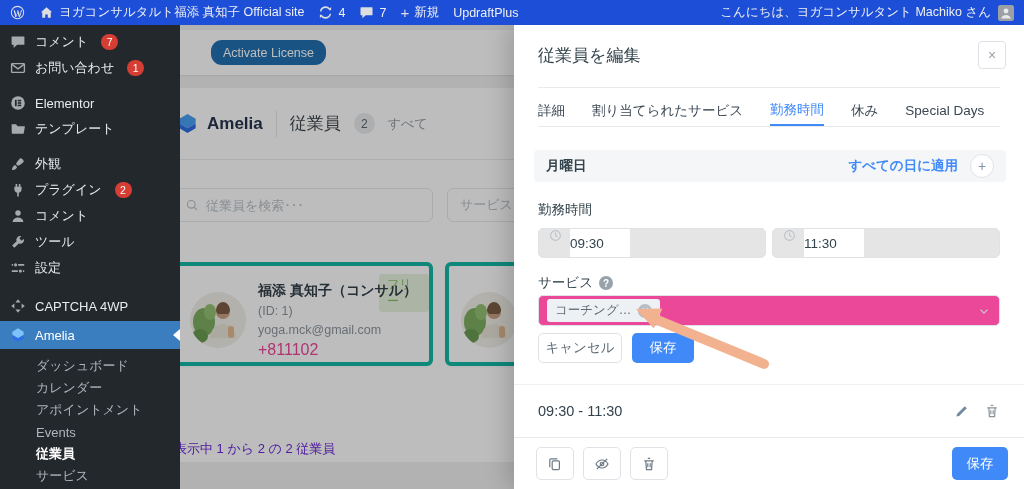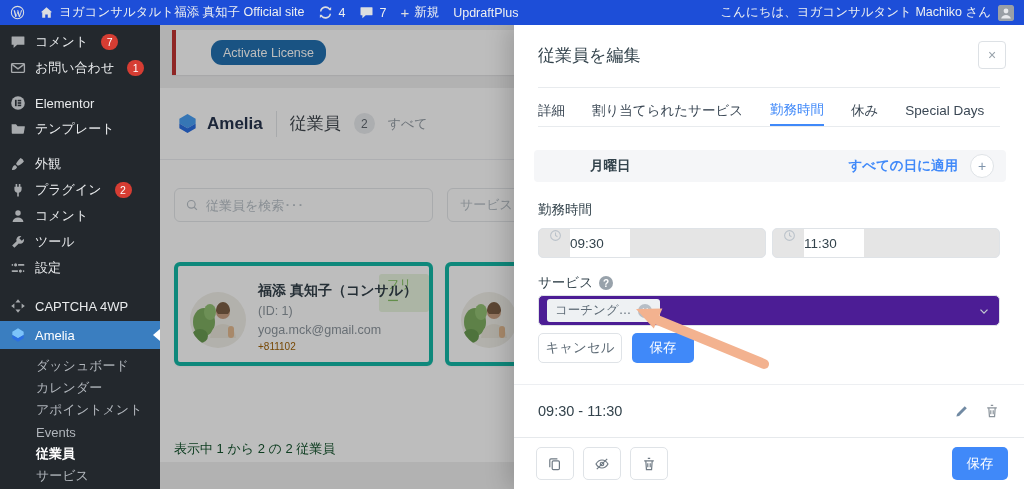--- a/index.html
+++ b/index.html
@@ -9,21 +9,21 @@
 
   
   .admin-bar { position:absolute; left:0; top:0; width:1024px; height:25px; background:#1d4ed8;
     display:flex; align-items:center; padding:0 10px; gap:14px; color:#eef0f1; font-size:12.5px; z-index:50; }
   .ab-item { display:flex; align-items:center; gap:5px; color:#eef0f1; }
   .ab-icon { width:15px; height:15px; color:#dcdee0; }
   .ab-right { margin-left:auto; display:flex; align-items:center; gap:7px; }
   .ab-avatar { width:16px; height:16px; border-radius:2px; overflow:hidden; }
 
   
-  .sidebar { position:absolute; left:0; top:25px; width:160px; bottom:0; background:#23282d; z-index:45; }
+  .sidebar { position:absolute; left:0; top:25px; width:180px; bottom:0; background:#23282d; z-index:45; }
   .sb-item { display:flex; align-items:center; gap:9px; height:26px; padding-left:10px;
     font-size:13px; color:#e9ebed; }
   .sb-icon { width:16px; height:16px; color:#a7aaad; flex:0 0 16px; }
   .sb-badge { background:#d63d33; color:#fff; min-width:17px; height:16px; border-radius:9px;
     font-size:10.5px; display:inline-flex; align-items:center; justify-content:center; padding:0 4px; margin-left:4px; }
   .sb-gap-s { height:9px; } .sb-gap-m { height:12px; }
   .sb-item.amelia { height:28px; background:#3a7ec0; color:#fff; position:relative; }
   .sb-item.amelia .sb-icon { color:#fff; }
   .sb-item.amelia::after { content:""; position:absolute; right:0; top:50%; margin-top:-6px;
     border-top:6px solid transparent; border-bottom:6px solid transparent; border-right:7px solid #fff; }
@@ -56,58 +56,58 @@
   .filter-box { position:absolute; left:273px; top:0; width:230px; height:34px; border:1px solid #e4e7ea;
     border-radius:6px; background:#fff; display:flex; align-items:center; padding:0 12px;
     font-size:13px; color:#b9c1c8; }
   .emp-card { position:absolute; top:174px; width:259px; height:104px; background:#fff;
     border:4px solid #14b8a6; border-radius:6px; box-shadow:0 1px 2px rgba(0,0,0,.04); }
   .emp-card.c1 { left:14px; } .emp-card.c2 { left:285px; }
   .emp-avatar { position:absolute; left:12px; top:26px; width:56px; height:56px; border-radius:50%; overflow:hidden; }
   .emp-name { position:absolute; left:80px; top:16px; font-size:14px; font-weight:bold; color:#33404a; z-index:2; white-space:nowrap; }
   .emp-id { position:absolute; left:80px; top:38px; font-size:12.5px; color:#8d969e; }
   .emp-email { position:absolute; left:80px; top:57px; font-size:12.5px; color:#8d969e; }
-  .emp-phone { position:absolute; left:80px; top:75px; font-size:10px; color:#a16207; }
+  .emp-phone { position:absolute; left:80px; top:75px; font-size:16px; color:#ec4899; }
   .free-badge { position:absolute; left:201px; top:8px; background:#e8f5df; color:#86c064;
     font-size:12px; padding:2px 8px; border-radius:3px; z-index:1; }
-  .panel-footer-text { position:absolute; left:14px; top:352px; font-size:13px; color:#14532d; }
+  .panel-footer-text { position:absolute; left:14px; top:352px; font-size:13px; color:#6d28d9; }
 
   .overlay { position:absolute; left:160px; top:25px; right:0; bottom:0; background:rgba(0,0,0,.26); z-index:30; }
 
   
   .modal { position:absolute; left:514px; top:25px; width:510px; height:464px; background:#fff;
     z-index:35; box-shadow:-6px 0 22px rgba(0,0,0,.18); }
   .modal-title { position:absolute; left:24px; top:19px; font-size:17px; color:#33434c; }
   .modal-close { position:absolute; right:18px; top:16px; width:28px; height:28px; border:1px solid #dde1e5;
     border-radius:4px; background:#fff; color:#98a2ab; font-size:14px; display:flex; align-items:center;
     justify-content:center; }
   .hdr-div { position:absolute; left:24px; right:24px; top:62px; height:1px; background:#e8ebee; }
   .tabs { position:absolute; left:24px; right:24px; top:70px; height:31px; display:flex; gap:27px; }
   .tab { font-size:13.5px; color:#3a4754; display:flex; align-items:center; height:31px; }
   .tab.active { color:#4089f9; border-bottom:2.5px solid #4089f9; }
   .tabs-div { position:absolute; left:24px; right:24px; top:101px; height:1px; background:#e8ebee; }
 
   .day-band { position:absolute; left:20px; right:18px; top:125px; height:32px; background:#f5f6f8;
     border-radius:4px; display:flex; align-items:center; padding:0 12px; }
-  .day-name { font-size:13.5px; font-weight:bold; color:#33434c;margin-left:44px; }
+  .day-name { font-size:13.5px; font-weight:bold; color:#33434c; }
   .apply-all { margin-left:auto; font-size:13.5px; font-weight:bold; color:#4089f9; }
   .plus-btn { margin-left:12px; width:24px; height:24px; border-radius:50%; border:1px solid #dfe3e7;
     background:#fff; color:#7e93ab; font-size:14px; display:flex; align-items:center; justify-content:center; }
   .wh-label { position:absolute; left:24px; top:176px; font-size:13.5px; color:#33434c; }
   .time-input { position:absolute; top:203px; width:228px; height:30px; border:1px solid #dfe3e7;
     border-radius:5px; display:flex; padding:0 10px; gap:8px; background:#e5e5e5; }
   .time-input.t1 { left:24px; } .time-input.t2 { left:258px; }
   .time-input svg { width:13px; height:13px; color:#bac2ca; }
   .time-input input { border:none; outline:none; width:60px; font-size:13.5px; color:#33434c; font-family:inherit; }
   .svc-label { position:absolute; left:24px; top:249px; font-size:13.5px; color:#33434c; display:flex;
     align-items:center; gap:6px; }
   .q-circle { width:14px; height:14px; border-radius:50%; background:#98a2ab; color:#fff; font-size:10px;
     font-weight:bold; display:flex; align-items:center; justify-content:center; }
   .svc-select { position:absolute; left:24px; right:24px; top:270px; height:31px; border:1px solid #dfe3e7;
-    border-radius:5px; background:#4c1d95; display:flex; align-items:center; padding:0 8px; }
+    border-radius:5px; background:#ec4899; display:flex; align-items:center; padding:0 8px; }
   .svc-tag { background:#eef1f3; border-radius:3px; padding:3px 8px; font-size:12.5px; color:#5f6c77;
     display:flex; align-items:center; gap:7px; }
   .tag-x { width:14px; height:14px; border-radius:50%; background:#b6bec6; color:#fff; font-size:9px;
     display:flex; align-items:center; justify-content:center; }
   .svc-chevron { margin-left:auto; width:14px; height:14px; color:#c3cad1; }
   .cancel-btn { position:absolute; left:24px; top:308px; width:84px; height:30px; border:1px solid #dfe3e7;
     border-radius:5px; background:#fff; color:#5f6c77; font-size:13.5px; font-family:inherit; }
   .inline-save-btn { position:absolute; left:118px; top:308px; width:62px; height:30px; border:none;
     border-radius:5px; background:#4089f9; color:#fff; font-size:13.5px; font-family:inherit; }
   .period-div { position:absolute; left:0; right:0; top:359px; height:1px; background:#edeff2; }

